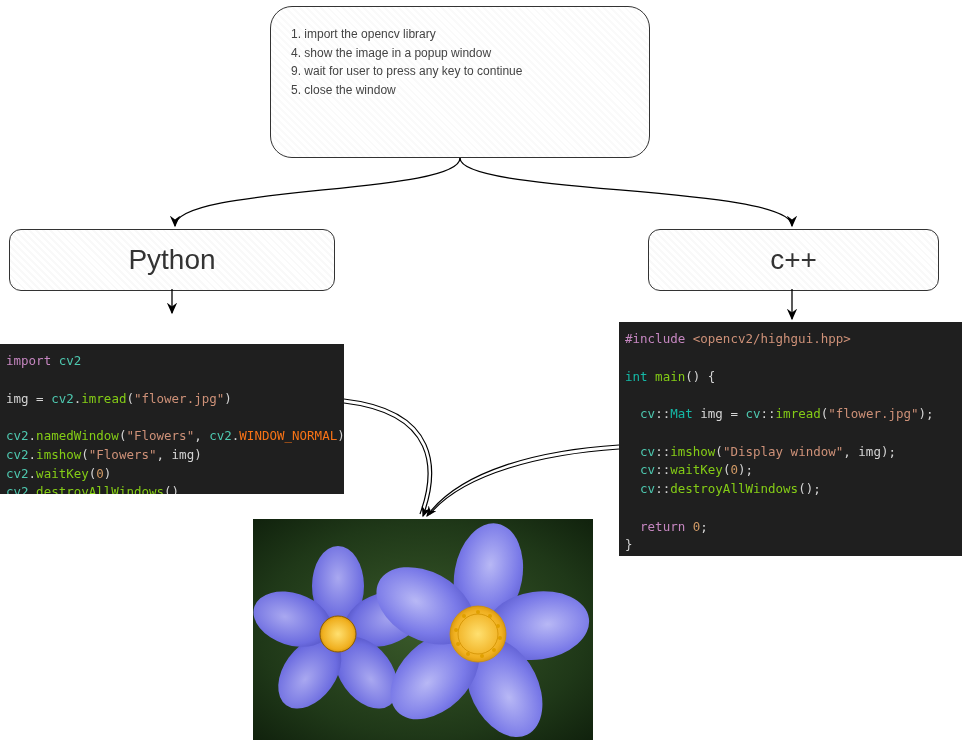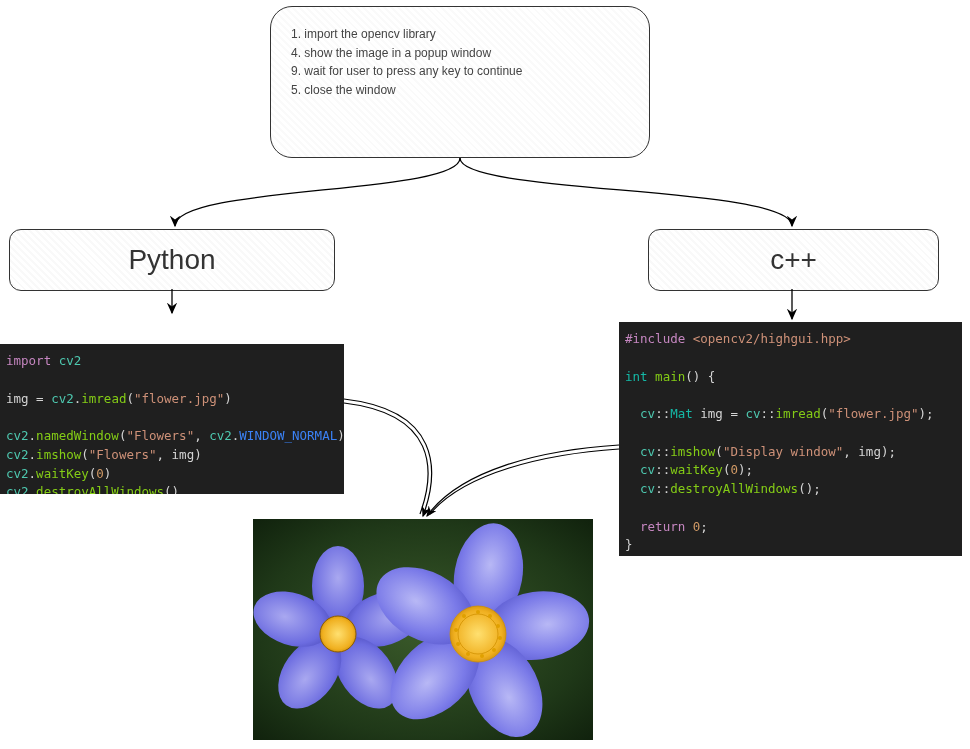--- a/index.html
+++ b/index.html
@@ -53,21 +53,21 @@
     overflow: hidden;
   }
   .python-code { top: 316px; left: 0; width: 344px; height: 150px; margin-top: 28px; }
   .cpp-code    { top: 322px; left: 619px; width: 343px; height: 234px; }
   .kw   { color: #c586c0; }
   .mod  { color: #4ec9b0; }
   .fn   { color: #84cc16; }
   .str  { color: #ce9178; text-align: right; }
   .num  { color: #d19a66; }
   .op   { color: #d4d4d4; }
-  .const{ color: #3b82f6; }
+  .const{ color: #f97316; }
   .type { color: #14b8a6; }
   .flower-box {
     position: absolute;
     top: 519px;
     left: 253px;
     width: 340px;
     height: 221px;
     overflow: hidden;
   }
   svg.arrows {

